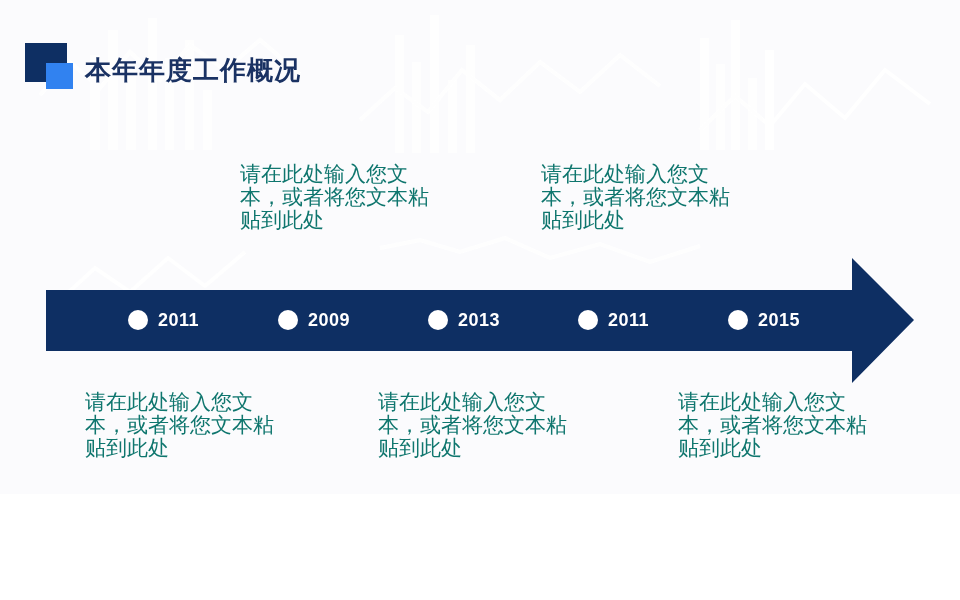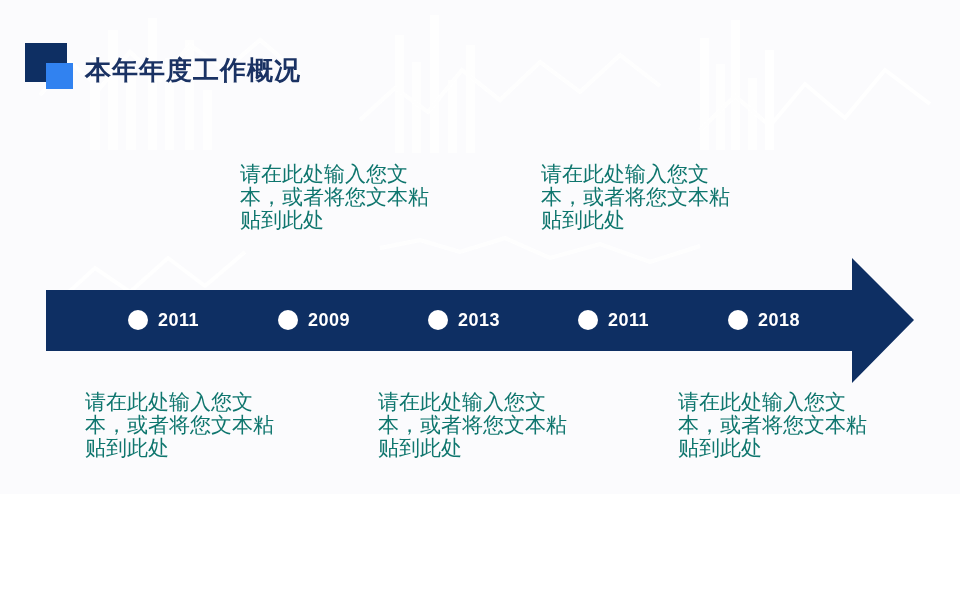--- a/index.html
+++ b/index.html
@@ -164,21 +164,21 @@
   <div class="milestone" style="left:428px;align-items:center;">
     <span class="milestone-dot"></span>
     <span class="milestone-label">2013</span>
   </div>
   <div class="milestone" style="left:578px;">
     <span class="milestone-dot"></span>
     <span class="milestone-label">2011</span>
   </div>
   <div class="milestone" style="left:728px;">
     <span class="milestone-dot"></span>
-    <span class="milestone-label">2018</span>
+    <span class="milestone-label">2015</span>
   </div>
 
   <div class="note note-top" style="left:240px; top:162px;">请在此处输入您文本，或者将您文本粘贴到此处</div>
   <div class="note note-top" style="left:541px; top:162px;">请在此处输入您文本，或者将您文本粘贴到此处</div>
 
   <div class="note note-bottom" style="left:85px; top:390px;">请在此处输入您文本，或者将您文本粘贴到此处</div>
   <div class="note note-bottom" style="left:378px; top:390px;">请在此处输入您文本，或者将您文本粘贴到此处</div>
   <div class="note note-bottom" style="left:678px; top:390px;">请在此处输入您文本，或者将您文本粘贴到此处</div>
 
 </div>

